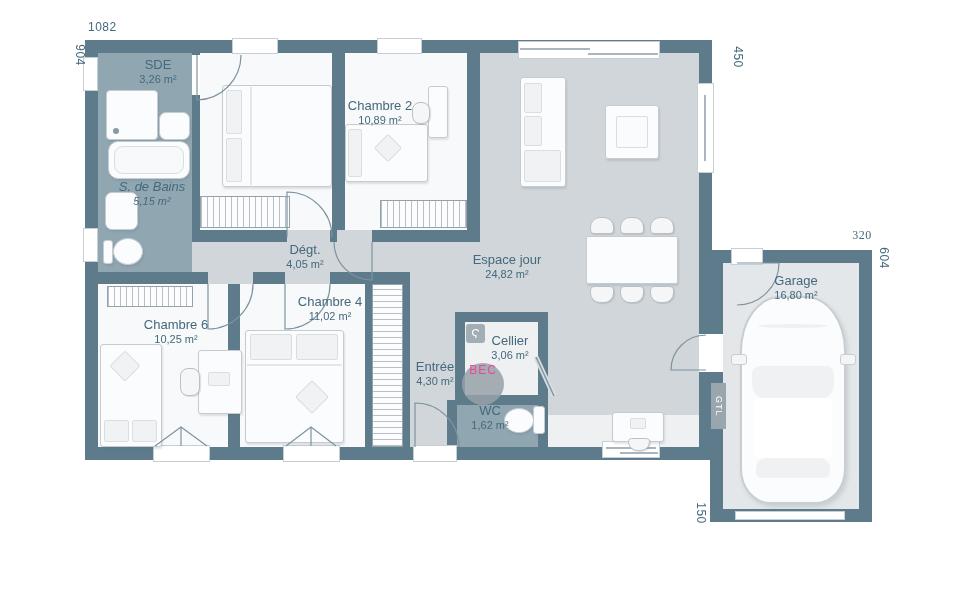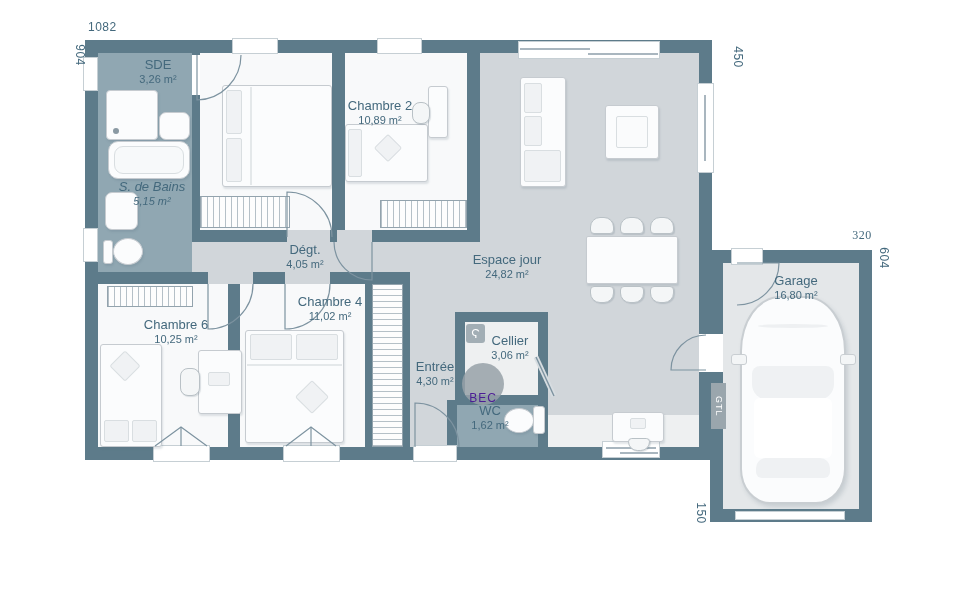--- a/index.html
+++ b/index.html
@@ -22,21 +22,21 @@
   .furn-in{position:absolute;background:#f0f2f4;border:1px solid #d9dee1;border-radius:2px;box-sizing:border-box;}
   .chair{position:absolute;width:24px;height:17px;background:#f4f6f7;border:1px solid #b9c1c6;
          border-radius:10px 10px 4px 4px;box-sizing:border-box;box-shadow:1px 1px 1px rgba(90,110,125,.2);}
   .chair.flip{border-radius:4px 4px 10px 10px;}
   .rlabel{position:absolute;transform:translateX(-50%);text-align:center;color:#44697d;line-height:1.2;white-space:nowrap;}
   .rname{font-size:13px;}
   .rarea{font-size:11px;}
   .dim{position:absolute;color:#44697d;font-size:12px;width:44px;text-align:center;letter-spacing:.5px;}
   .vdim{transform:rotate(90deg);}
   .badge-circle{position:absolute;width:42px;height:42px;border-radius:50%;background:rgba(150,161,168,.85);
-        color:#4c1d95;font-size:12px;letter-spacing:1px;display:flex;align-items:flex-end;justify-content:center;}
+        color:#ec4899;font-size:12px;letter-spacing:1px;display:flex;align-items:flex-start;justify-content:center;}
   .badge-gtl{position:absolute;width:15px;height:46px;background:#9aa6ad;color:#fff;font-size:9px;
         display:flex;align-items:center;justify-content:center;writing-mode:vertical-rl;letter-spacing:1px;}
   .mini-icon{position:absolute;width:19px;height:19px;background:#a2aeb5;border-radius:3px;color:#fff;
         font-size:12px;display:flex;align-items:center;justify-content:center;}
   svg.overlay{position:absolute;left:0;top:0;}
   .dot{position:absolute;width:6px;height:6px;border-radius:50%;background:#8a99a3;}
 </style>
 </head>
 <body>
 

